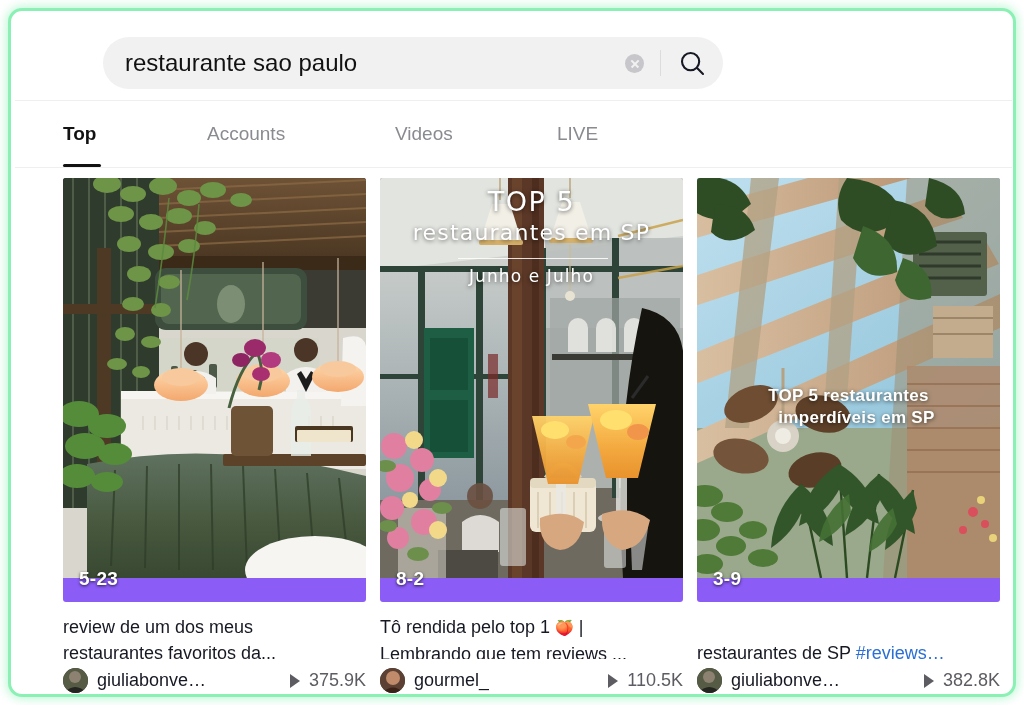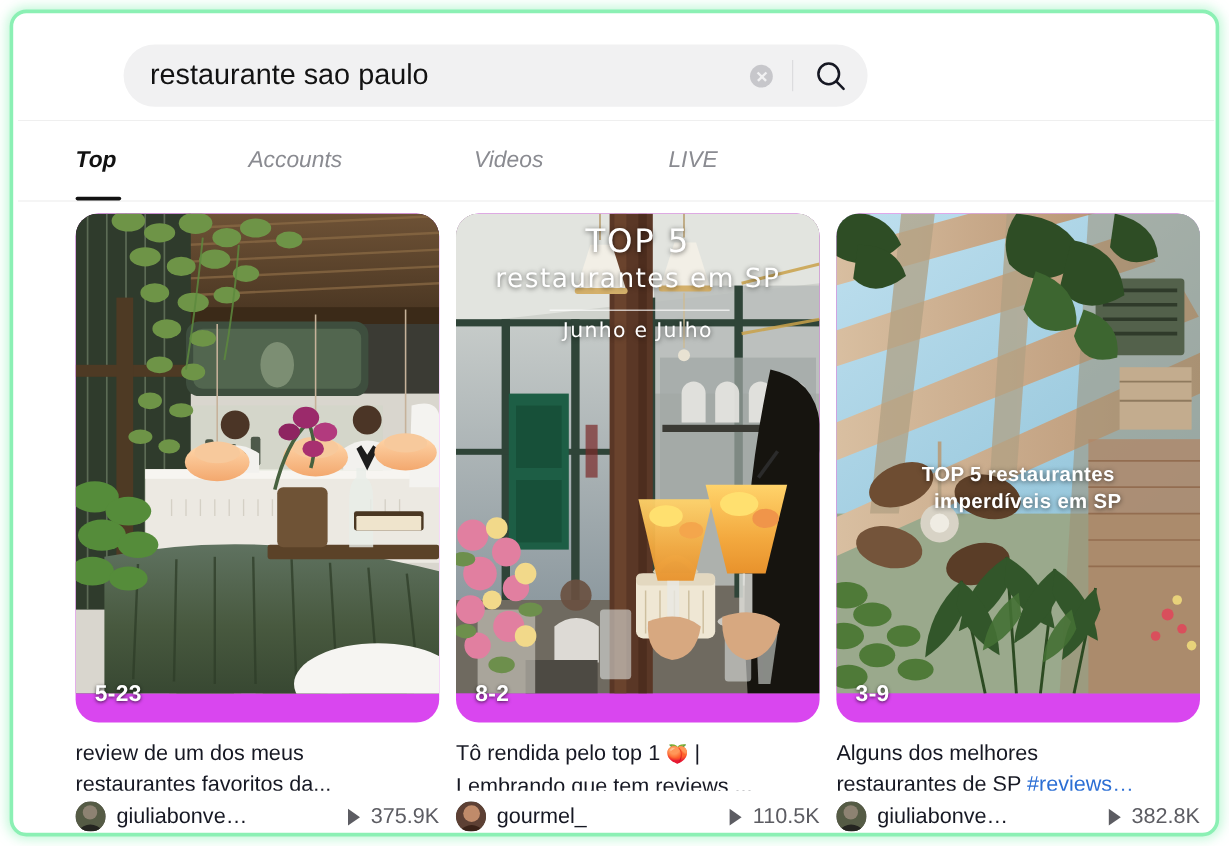--- a/index.html
+++ b/index.html
@@ -110,21 +110,20 @@
   }
   .tab {
     font-size: 19px;
     color: #8a8b91;
     cursor: pointer;
     position: relative;
     height: 66px;
     display: flex;
     align-items: center;
     white-space: nowrap;
-    font-style: italic;
   }
   .tab + .tab { margin-left: 0; }
   .tab-0 { width: 144px; }
   .tab-1 { width: 188px; }
   .tab-2 { width: 162px; }
   .tab-3 { width: 120px; }
   .tab.active { color: #121212; font-weight: bold; }
   .tab.active::after {
     content: "";
     position: absolute;
@@ -144,24 +143,24 @@
   }
   .card {
     width: 303px;
     display: flex;
     flex-direction: column;
   }
 
   .thumb {
     position: relative;
     width: 303px; height: 492px;
-    border-radius: 19px;
+    border-radius: 3px;
     overflow: hidden;
     cursor: pointer;
-    background: #d946ef;
+    background: #8b5cf6;
   }
   .thumb-art { position: absolute; inset: 0; }
 
   .date-badge {
     position: absolute;
     left: 16px; bottom: 12px;
     color: #ffffff;
     font-size: 19px;
     font-weight: bold;
     letter-spacing: 0.3px;
@@ -766,21 +765,21 @@
           </g>
         </svg>
 
         <div class="ov ov-imp-a">TOP 5 restaurantes</div>
         <div class="ov ov-imp-b">imperdíveis em SP</div>
 
         <div class="date-badge">3-9</div>
       </div>
 
       <div class="caption">
-        <span>Alguns dos melhores</span><br>
+        <br>
         <span>restaurantes de SP</span>
         <span class="tag">#reviews…</span>
       </div>
 
       <div class="meta">
         <div class="avatar">
           <svg class="avatar-art" viewBox="0 0 25 25">
             <rect width="25" height="25" fill="#555b45"></rect>
             <circle cx="12" cy="9" r="6" fill="#8d8272"></circle>
             <path d="M1 25 q11 -12 23 0 z" fill="#242420"></path>

